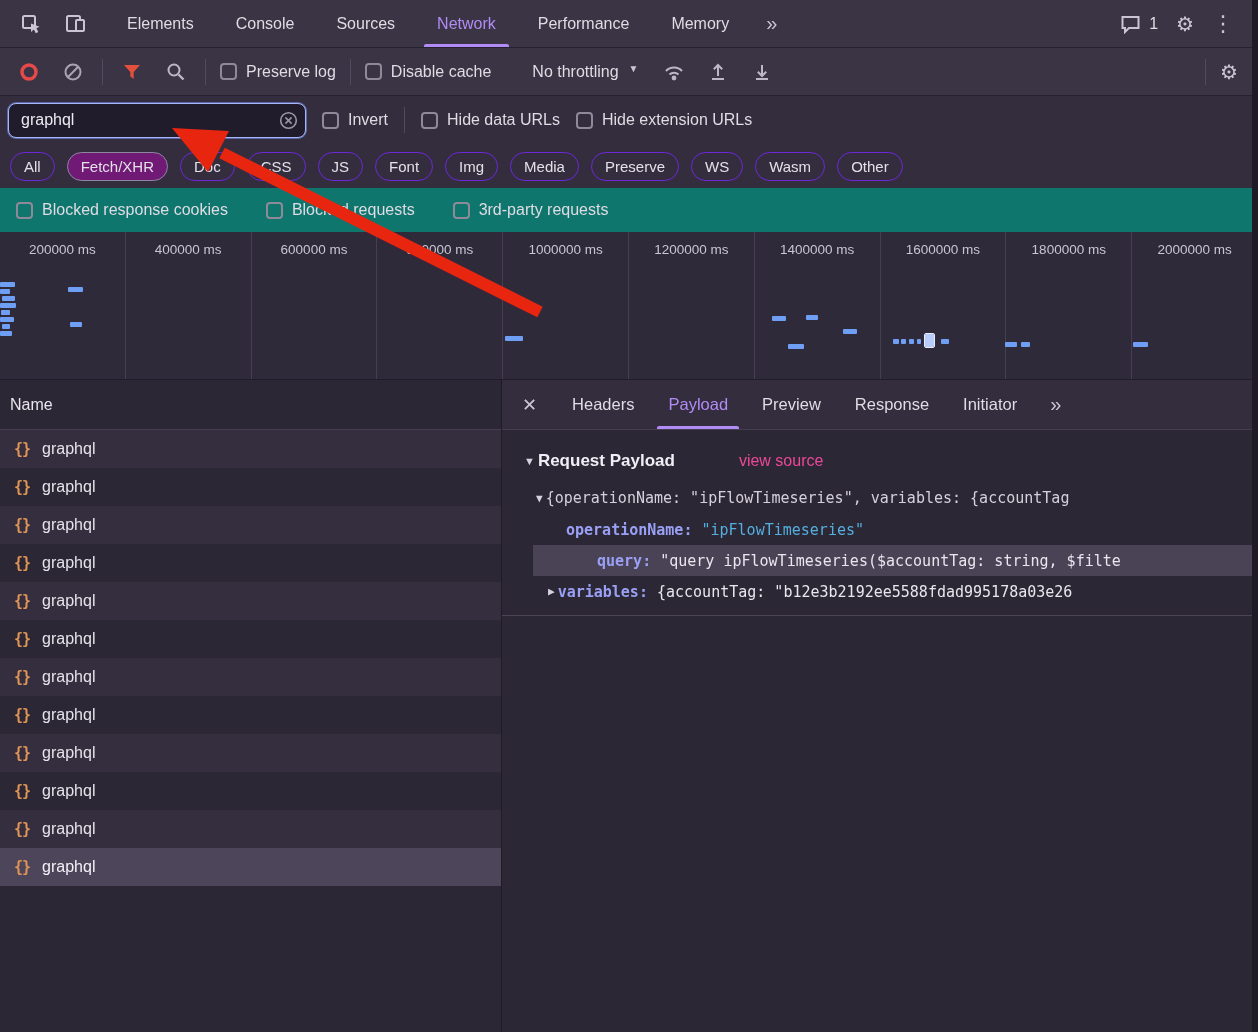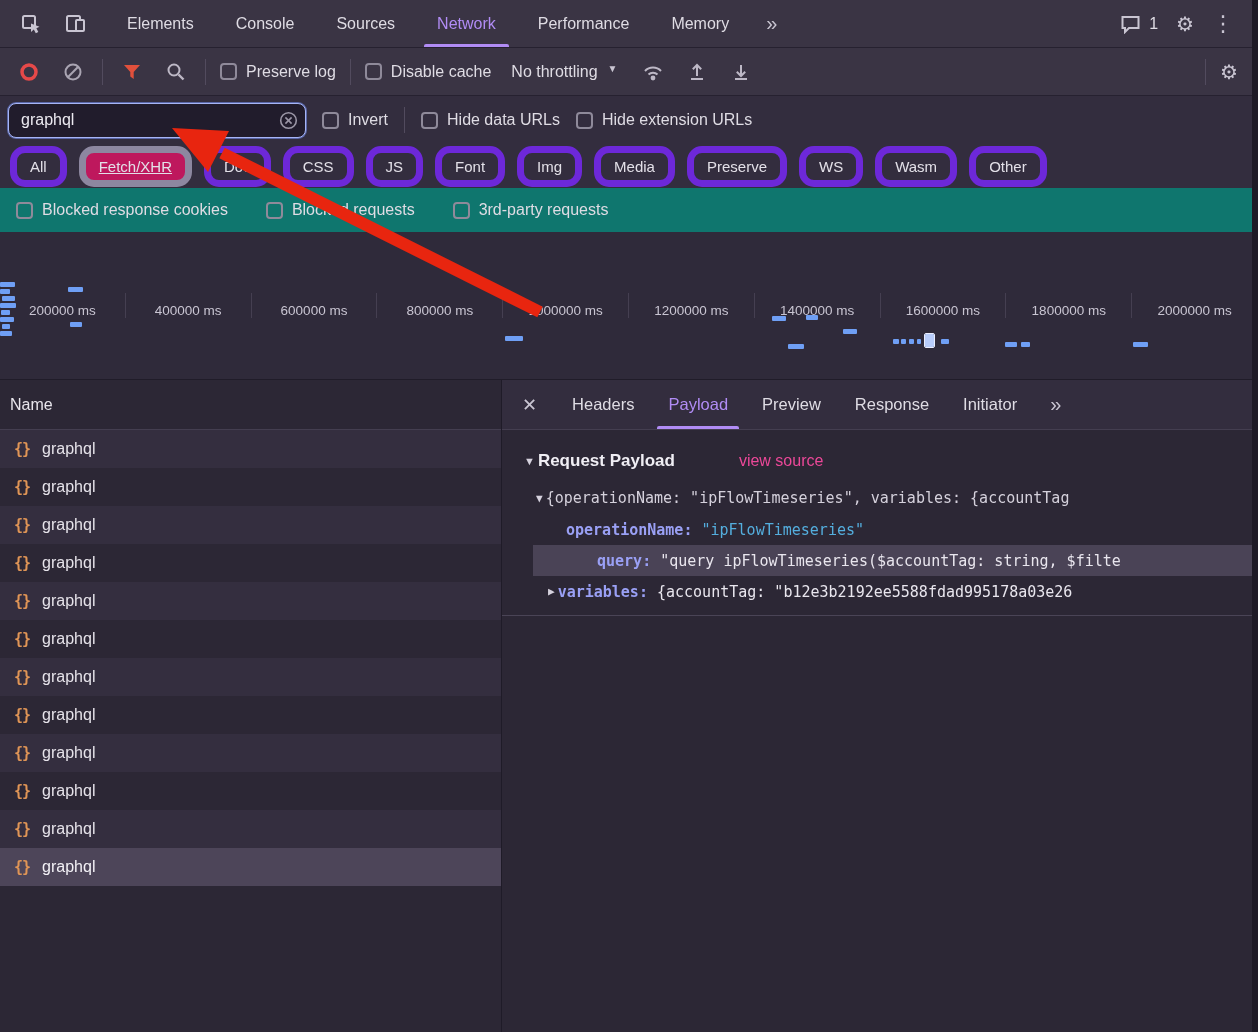--- a/index.html
+++ b/index.html
@@ -21,41 +21,41 @@
   .badge-group { display:flex; align-items:center; gap:7px; cursor:pointer; }
   .badge-count { font-size:16px; color:#dfdce4; }
   .glyph-icon { font-size:20px; color:#c9c5d2; cursor:pointer; line-height:1; }
 
   
   .nettoolbar { height:48px; background:#3a3444; border-bottom:1px solid #262130; display:flex; align-items:center; gap:14px; padding:0 14px; flex:0 0 auto; }
   .vdiv { width:1px; height:26px; background:#524b5e; flex:0 0 auto; }
   .cb-group { display:flex; align-items:center; gap:9px; cursor:pointer; }
   .cb { width:17px; height:17px; border:2px solid #8f8a9a; border-radius:4px; background:transparent; flex:0 0 auto; }
   .cb-label { font-size:16px; color:#dfdce4; white-space:nowrap; }
-  .select-group { display:flex; align-items:flex-start; gap:10px; padding:0 6px; cursor:pointer; }
+  .select-group { display:flex; align-items:flex-start; gap:10px; padding:0 6px; cursor:pointer;margin-left:21px; }
   .caret { font-size:10px; color:#c9c5d2; }
   .spacer { flex:1 1 auto; }
 
   
   .filterrow { height:48px; background:#332d3e; display:flex; align-items:center; gap:16px; padding:0 8px; flex:0 0 auto; }
   .filter-box { position:relative; width:298px; height:35px; flex:0 0 auto; }
   .filter-input { width:100%; height:100%; background:#211c2c; border:1px solid #a7b5f5; box-shadow:0 0 0 1px #5a67a8; border-radius:8px; color:#eceaf1; font-size:16px; font-family:"Liberation Sans", sans-serif; padding:0 34px 0 12px; outline:none; }
   .clear-btn { position:absolute; right:8px; top:8px; cursor:pointer; display:flex; }
 
   
   .chiprow { height:44px; background:#332d3e; display:flex; align-items:center; gap:12px; padding:0 10px; flex:0 0 auto; }
-  .chip { font-family:"Liberation Sans", sans-serif; font-size:15px; color:#e3e0e8; background:transparent; border:7px solid #6d28d9; border-radius:15px; padding:5px 13px; cursor:pointer; white-space:nowrap; }
-  .chip.active { background:#be185d; border-color:#8d87a0;text-decoration:underline; }
+  .chip { font-family:"Liberation Sans", sans-serif; font-size:15px; color:#e3e0e8; background:transparent; border:1px solid #6d28d9; border-radius:15px; padding:5px 13px; cursor:pointer; white-space:nowrap; }
+  .chip.active { background:#701a75; border-color:#8d87a0; }
 
   
   .blockedrow { height:44px; background:#0f766e; display:flex; align-items:center; gap:38px; padding:0 16px; flex:0 0 auto; }
 
   
   .timeline { position:relative; height:148px; background:#2f2a3a; border-bottom:1px solid #201c29; overflow:hidden; flex:0 0 auto; }
-  .tcols { display:flex; height:100%;align-items:center; }
+  .tcols { display:flex; height:100%; }
   .tcol { width:125.8px; flex:0 0 auto; border-right:1px solid #453f51; display:flex; justify-content:center; }
   .tlabel { font-size:13.5px; color:#c9c5d2; margin-top:10px; white-space:nowrap; }
   .wbar { position:absolute; height:5px; background:#6f9ff5; border-radius:1px; }
   .wbar.bright { background:#b9cdfb; outline:1px solid #e9eeff; }
 
   
   .split { flex:1 1 auto; display:flex; min-height:0; }
   .panel-requests { width:502px; flex:0 0 auto; background:#2c2735; border-right:1px solid #1f1b28; display:flex; flex-direction:column; }
   .req-header { height:50px; border-bottom:1px solid #443e50; display:flex; align-items:center; padding:0 10px; font-size:16px; color:#e8e5ec; flex:0 0 auto; }
   .req-rows { flex:1 1 auto; overflow:hidden; }

